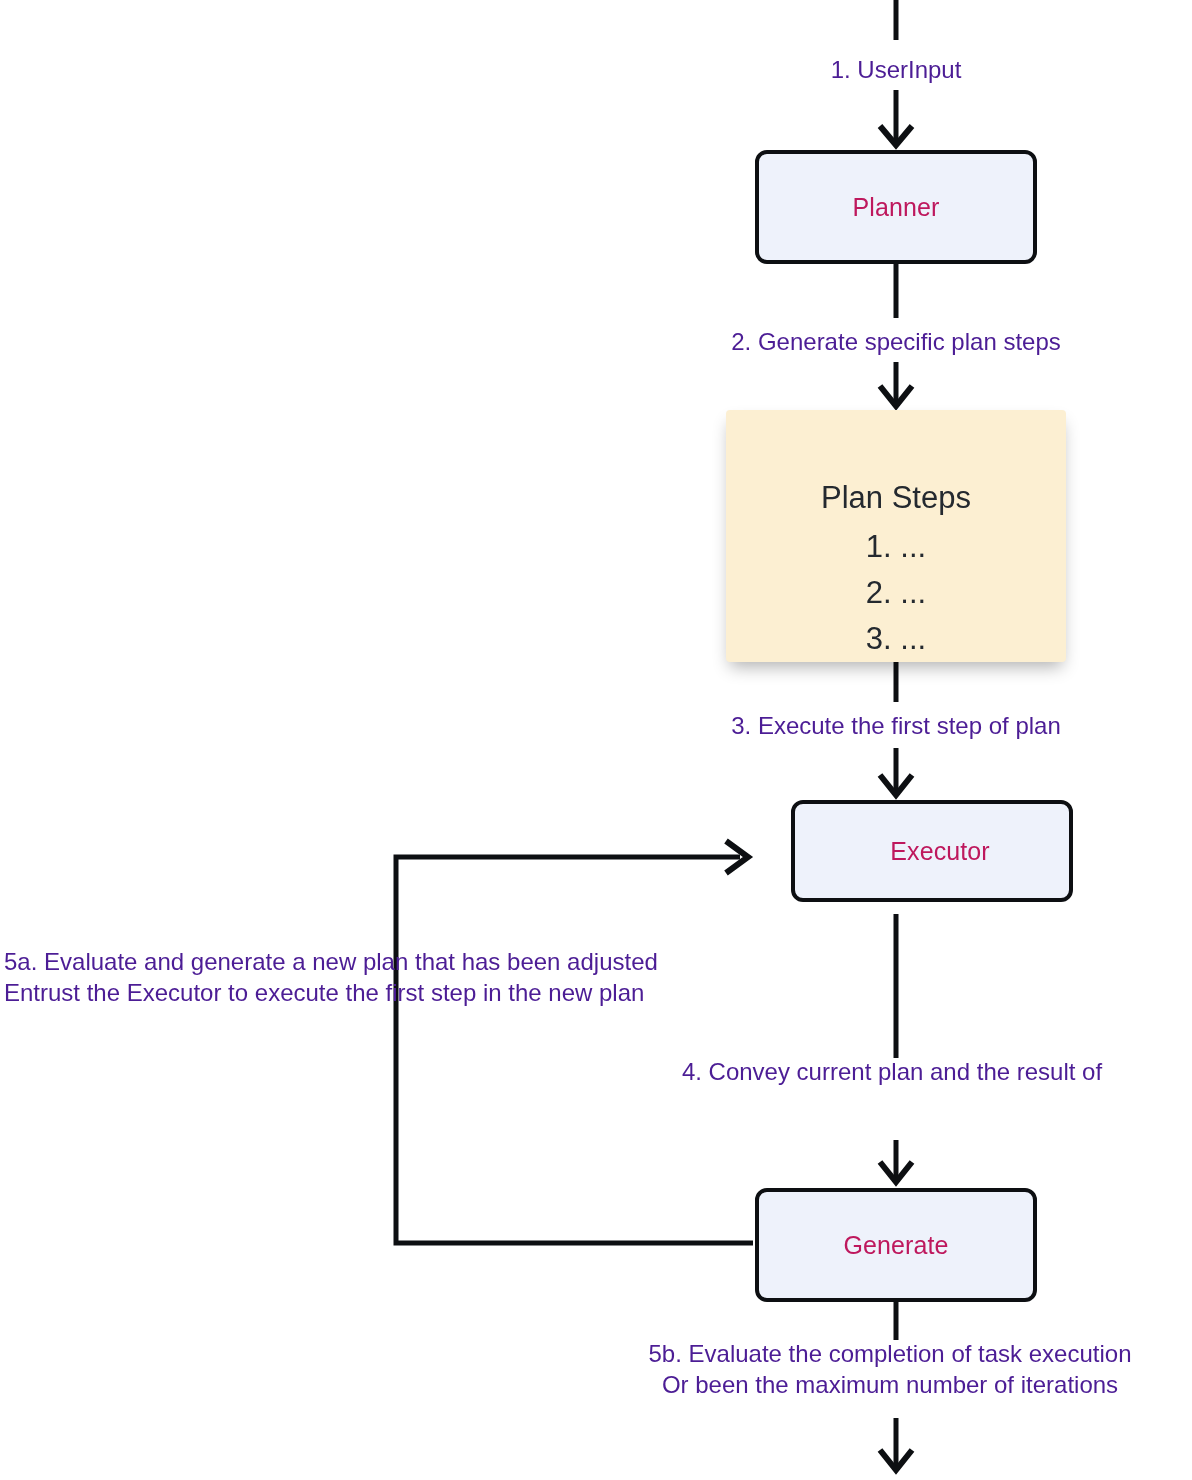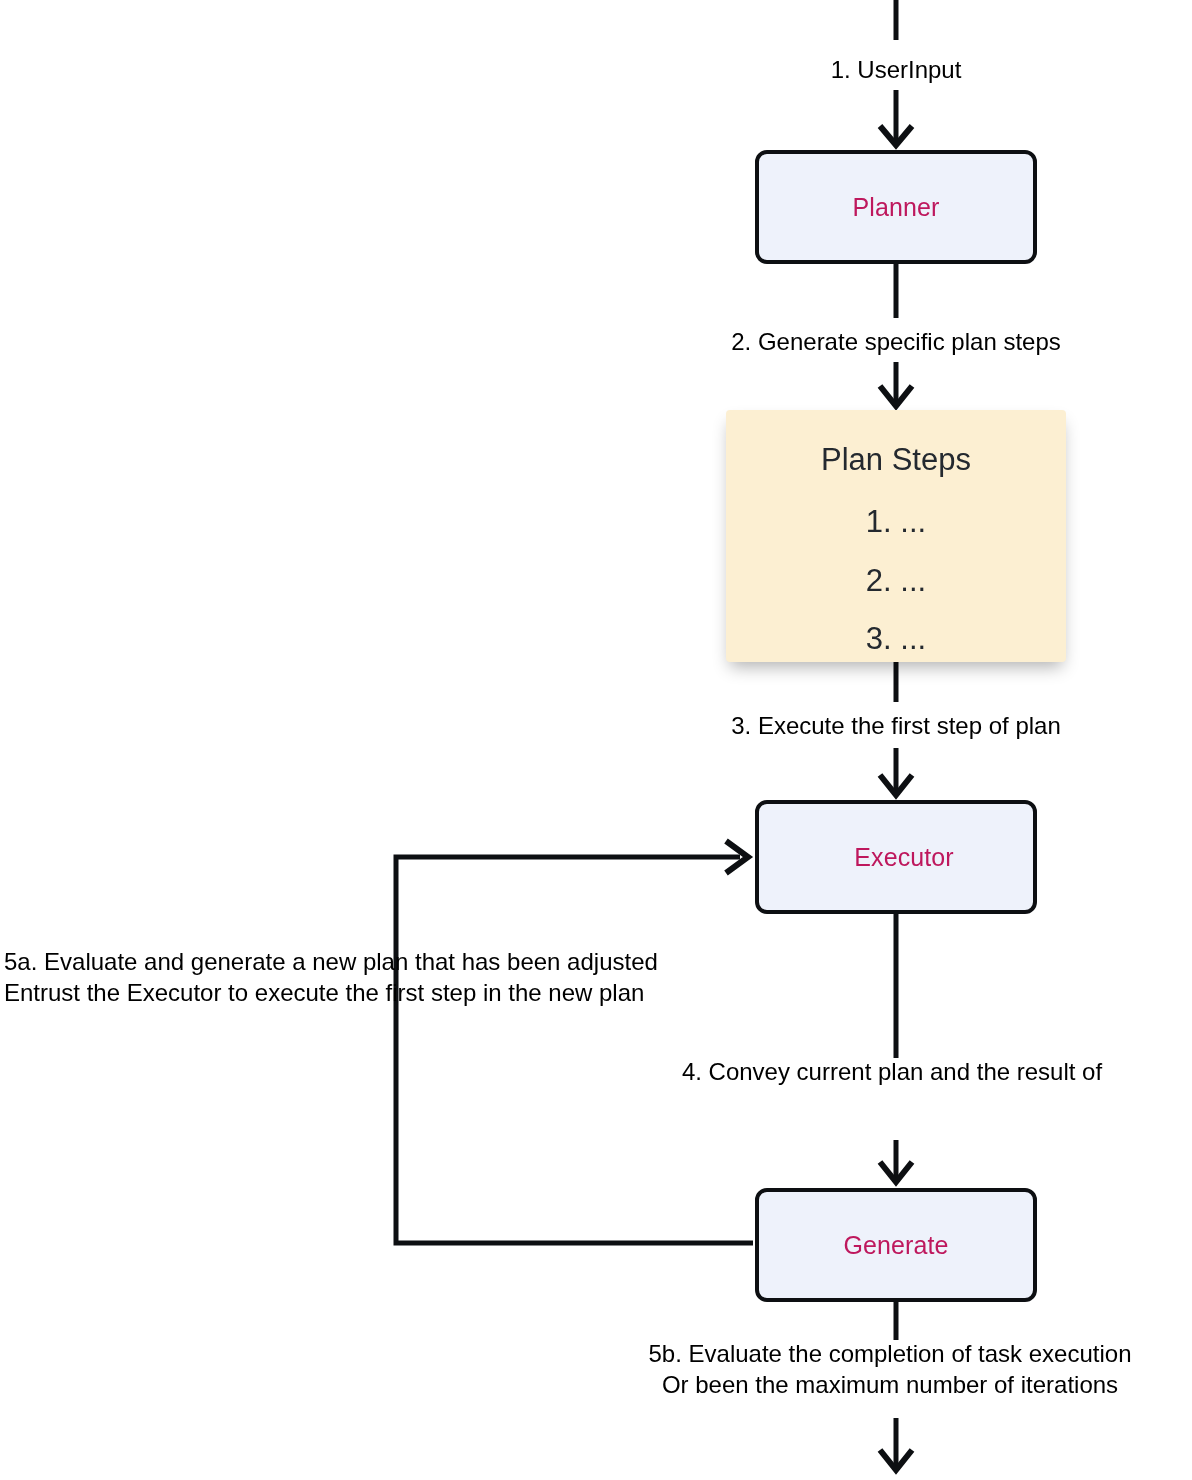--- a/index.html
+++ b/index.html
@@ -43,38 +43,38 @@
     font-size: 25px;
     color: #be185d;
     letter-spacing: 0.1px;
   }
   .node-note {
     background: #fcefd2;
     border: none;
     border-radius: 4px;
     box-shadow: 0 9px 16px -4px rgba(0,0,0,0.30);
     flex-direction: column;
-    justify-content: space-between;
+    justify-content: flex-end;
     padding-top: 32px;
   }
   .note-title {
     font-size: 31px;
     color: #24292f;
     margin-bottom: 9px;
     line-height: 1.15;
   }
   .note-item {
     font-size: 31px;
     color: #24292f;
     line-height: 1.48;
   }
   .edge-label {
     position: absolute;
     font-size: 24px;
-    color: #000000;
+    color: #4c1d95;
     line-height: 1.30;
     white-space: nowrap;
     text-align: center;
   }
   .edge-label.right-align {
     text-align: left;
   }
 </style>
 </head>
 <body>
@@ -138,21 +138,21 @@
     <span class="node-label">Planner</span>
   </div>
 
   <div class="node node-note" style="left:726px; top:410px; width:340px; height:252px;">
     <div class="note-title">Plan Steps</div>
     <div class="note-item">1. ...</div>
     <div class="note-item">2. ...</div>
     <div class="note-item">3. ...</div>
   </div>
 
-  <div class="node node-process" style="left:755px; top:800px; width:282px; height:114px;padding-left:16px;">
+  <div class="node node-process" style="left:791px; top:800px; width:282px; height:102px;padding-left:16px;">
     <span class="node-label">Executor</span>
   </div>
 
   <div class="node node-process" style="left:755px; top:1188px; width:282px; height:114px;">
     <span class="node-label">Generate</span>
   </div>
 
 </div>
 
 </body></html>

